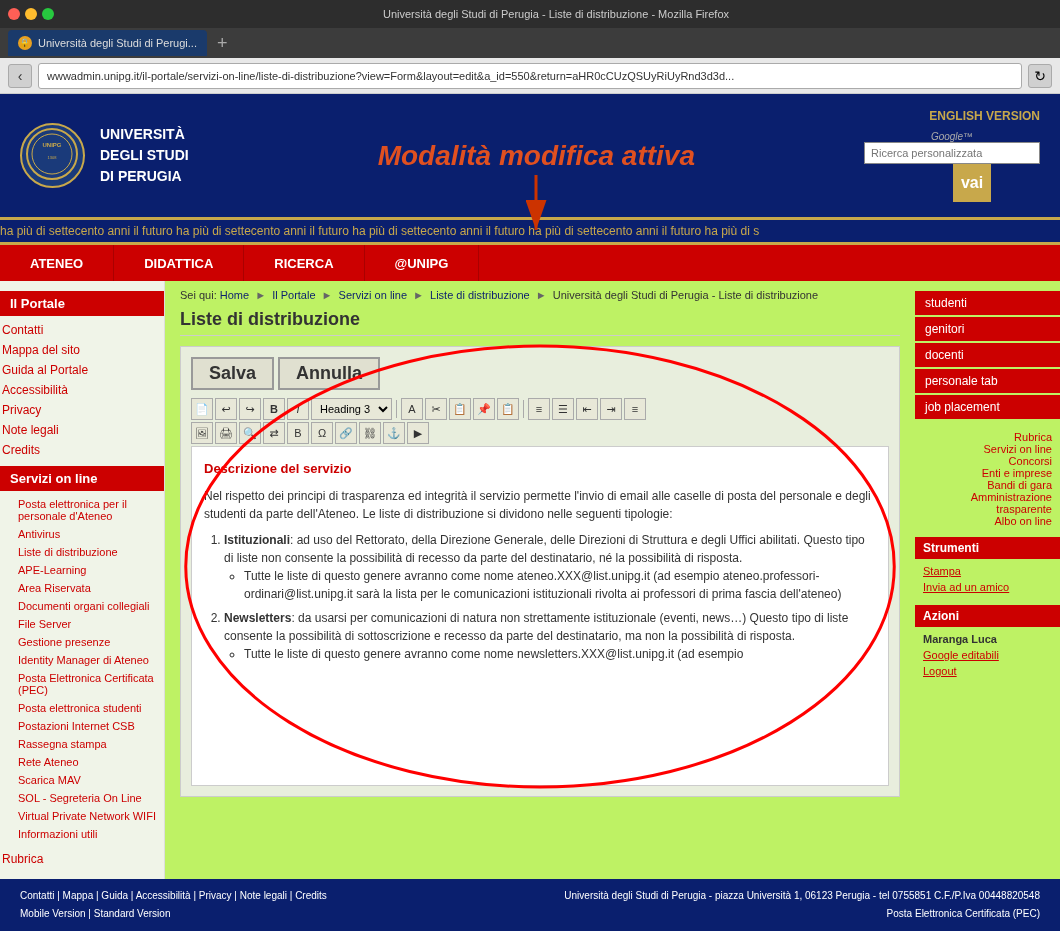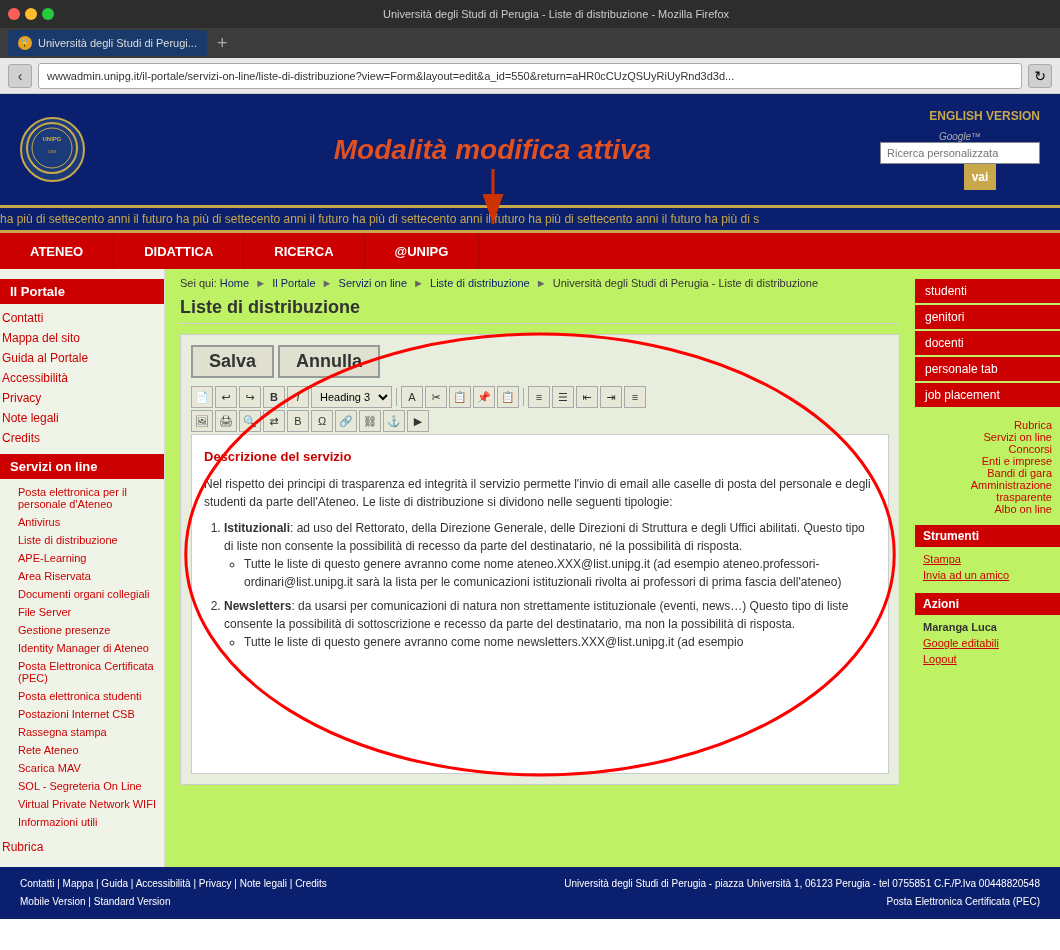--- a/index.html
+++ b/index.html
@@ -166,32 +166,32 @@
     .search-area {
       display: flex;
       align-items: center;
       flex-direction: column;
     }
     .search-input {
       height: 22px;
       border: 1px solid #888;
       padding: 0 6px;
       font-size: 11px;
-      width: 160px;
+      width: 176px;
       background: white;
     }
     .vai-btn {
       background: #c8a84b;
       border: none;
       color: white;
-      font-size: 12px;
+      font-size: 16px;
       font-weight: bold;
       padding: 3px 8px;
       cursor: pointer;
-      height: 26px;
+      height: 38px;
       margin-left: 40px;
     }
 
     
     .scrolling-bar {
       background: #0a1f6e;
       border-top: 3px solid #c8a84b;
       border-bottom: 3px solid #c8a84b;
       color: #c8a84b;
       font-size: 12px;
@@ -447,20 +447,25 @@
   <div class="uni-logo-area">
     <div class="uni-logo-circle">
       <div class="uni-logo-inner">
         <svg width="55" height="55" viewBox="0 0 55 55">
           <circle cx="27" cy="27" r="25" fill="#1a3a7a" stroke="#c8a84b" stroke-width="2"></circle>
           <circle cx="27" cy="27" r="20" fill="none" stroke="#c8a84b" stroke-width="1"></circle>
           <text x="27" y="20" text-anchor="middle" fill="#c8a84b" font-size="6" font-weight="bold">UNIPG</text>
           <text x="27" y="32" text-anchor="middle" fill="#c8a84b" font-size="4">1308</text>
         </svg>
       </div>
+    </div>
+    <div class="uni-name">
+      <div>UNIVERSITÀ</div>
+      <div>DEGLI STUDI</div>
+      <div>DI PERUGIA</div>
     </div>
   </div>
   <div class="modifica-wrapper">
     <div class="modifica-banner">
       <span>Modalità modifica attiva</span>
       
       <svg width="80" height="70" style="position:absolute;left:50%;transform:translateX(-50%);top:35px;">
         <defs>
           <marker id="arrowhead" markerWidth="10" markerHeight="7" refX="10" refY="3.5" orient="auto">
             <polygon points="0 0, 10 3.5, 0 7" fill="#cc3300"></polygon>

